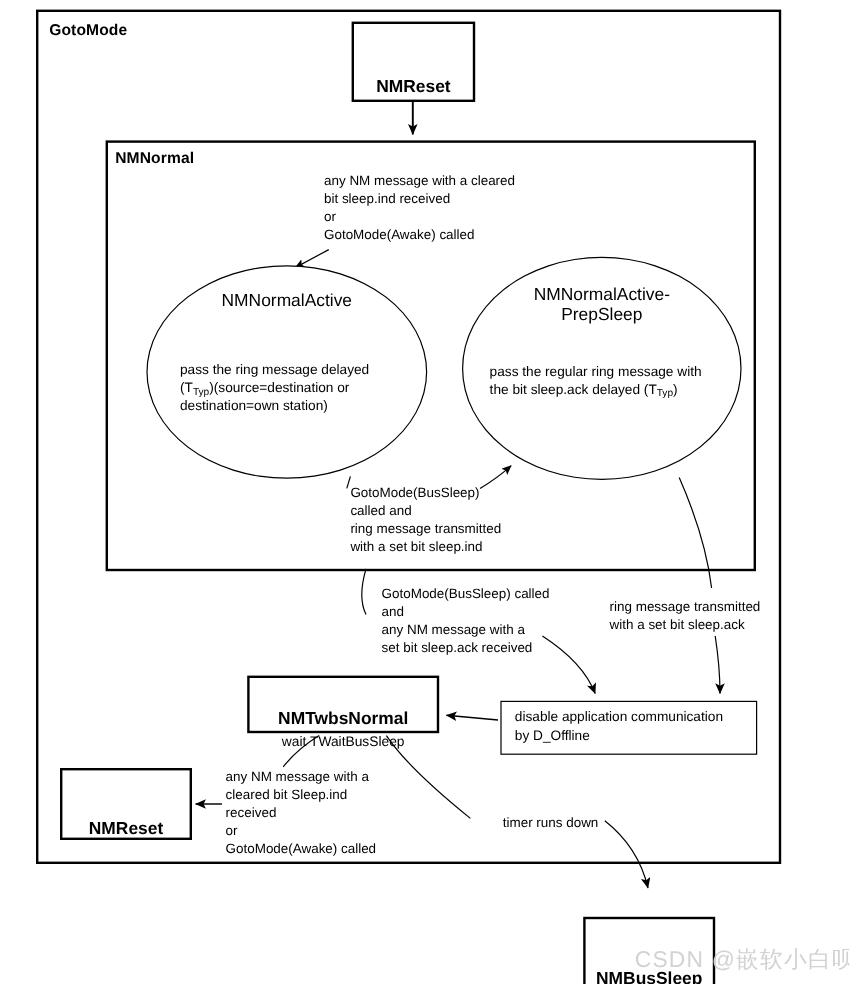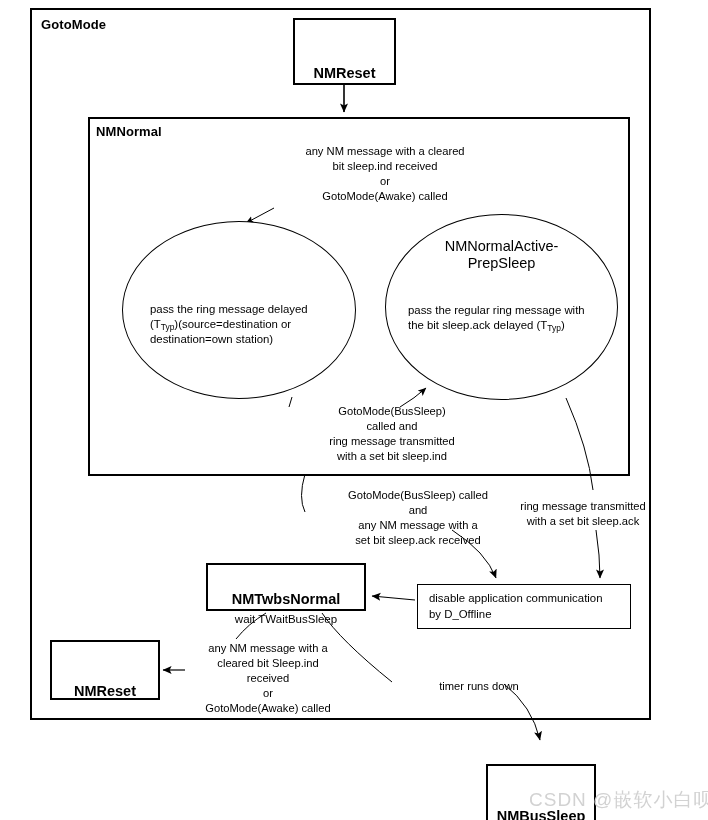--- a/index.html
+++ b/index.html
@@ -81,21 +81,21 @@
     position: absolute;
     font-size: 11.4px;
     line-height: 1.32;
     text-align: left;
   }
   .edge-label {
     position: absolute;
     font-size: 11.2px;
     line-height: 1.33;
     white-space: pre-line;
-    text-align: center;
+    text-align: left;
   }
   .plain-text {
     position: absolute;
     font-size: 11.4px;
     line-height: 1.34;
     text-align: left;
     white-space: pre-line;
   }
   .watermark {
     position: absolute;
@@ -158,20 +158,21 @@
   <div class="box" style="left:293px; top:18px; width:103px; height:67px;">
     <div class="state-title">NMReset</div>
   </div>
 
   <div class="edge-label" style="left:270px; top:144px; width:230px;">any NM message with a cleared
 bit sleep.ind received
 or
 GotoMode(Awake) called</div>
 
   <div class="ellipse" style="left:122px; top:221px; width:234px; height:178px;"></div>
+  <div class="ellipse-title" style="left:122px; top:243px; width:234px;">NMNormalActive</div>
   <div class="ellipse-body" style="left:150px; top:302px; width:186px;">pass the ring message delayed<br>(T<sub>Typ</sub>)(source=destination or<br>destination=own station)</div>
 
   <div class="ellipse" style="left:385px; top:214px; width:233px; height:186px;"></div>
   <div class="ellipse-title" style="left:385px; top:238px; width:233px;"><span>NMNormalActive-</span><br><span>PrepSleep</span></div>
   <div class="ellipse-body" style="left:408px; top:303px; width:200px;">pass the regular ring message with<br>the bit sleep.ack delayed (T<sub>Typ</sub>)</div>
 
   <div class="edge-label" style="left:292px; top:404px; width:200px;">GotoMode(BusSleep)
 called and
 ring message transmitted
 with a set bit sleep.ind</div>

